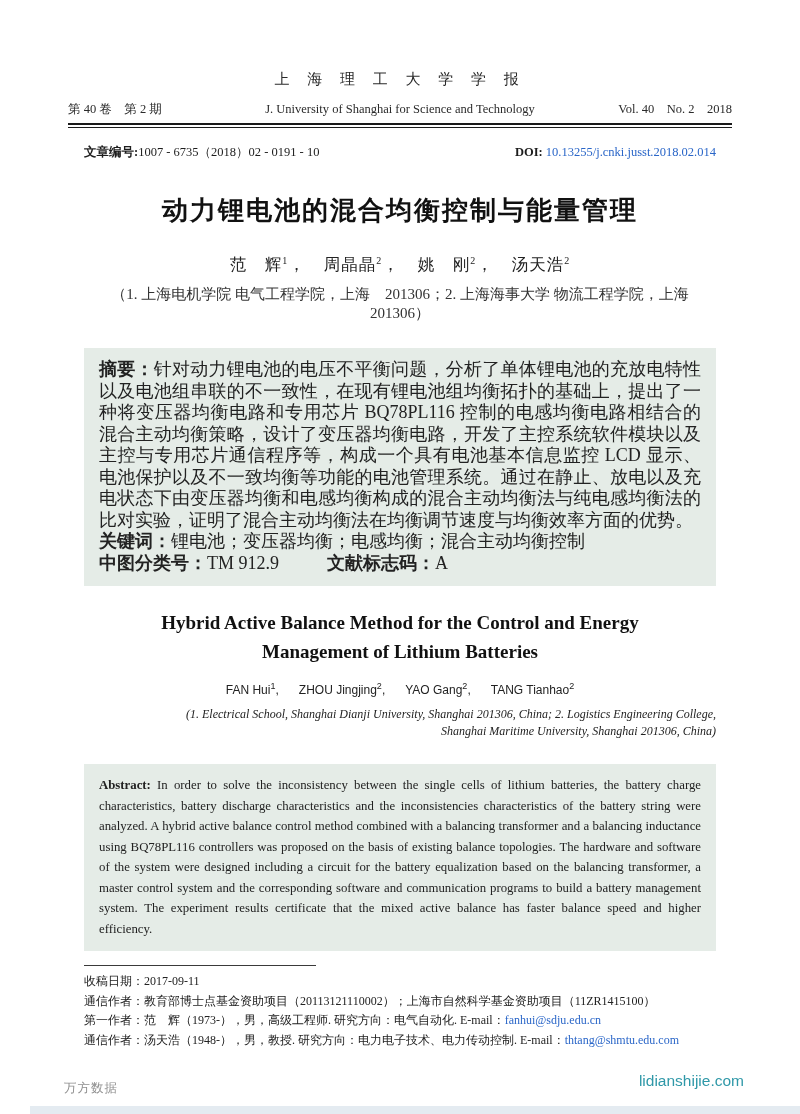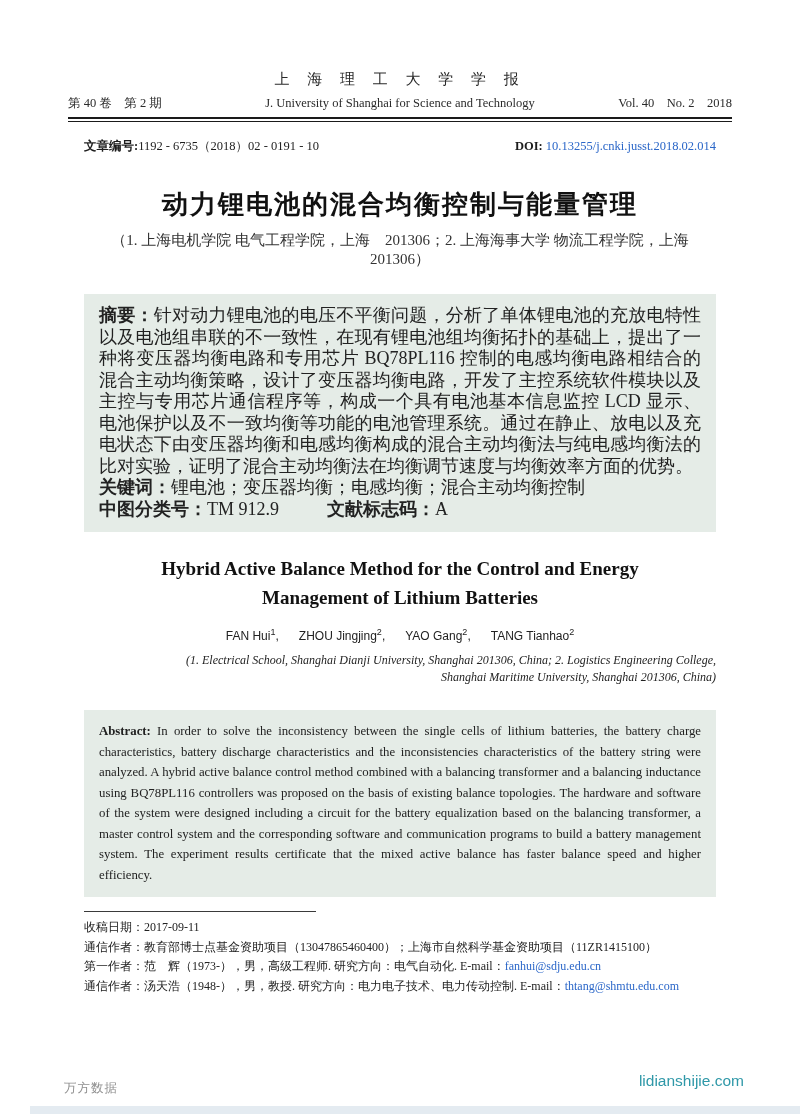--- a/index.html
+++ b/index.html
@@ -11,21 +11,21 @@
   .page{position:relative;width:800px;height:1114px;}
   .content{padding:70px 84px 0 84px;}
 
   
   .journal-cn{
     text-align:center;font-size:15px;letter-spacing:7px;
     color:#2a2a2a;font-weight:500;margin-bottom:3px;
   }
   .header-row{
     display:flex;align-items:baseline;font-size:12.5px;color:#2a2a2a;
-    margin:6px -16px 5px -16px;
+    margin:12px -16px 5px -16px;
   }
   .header-row .h-left{width:160px;white-space:nowrap;}
   .header-row .h-center{flex:1;text-align:center;}
   .header-row .h-right{width:160px;text-align:right;white-space:nowrap;}
   .double-rule{
     margin:0 -16px;height:2px;
     border-top:2.5px solid #1a1a1a;border-bottom:1.5px solid #1a1a1a;
   }
   .meta-row{
     display:flex;justify-content:space-between;align-items:baseline;
@@ -110,26 +110,29 @@
 
     <div class="journal-cn">上 海 理 工 大 学 学 报</div>
     <div class="header-row">
       <span class="h-left">第 40 卷　第 2 期</span>
       <span class="h-center">J. University of Shanghai for Science and Technology</span>
       <span class="h-right">Vol. 40　No. 2　2018</span>
     </div>
     <div class="double-rule"></div>
 
     <div class="meta-row">
-      <span><b>文章编号:</b><span>1192 - 6735（2018）02 - 0191 - 10</span></span>
+      <span><b>文章编号:</b><span>1007 - 6735（2018）02 - 0191 - 10</span></span>
       <span><b>DOI:</b> <a class="link-blue">10.13255/j.cnki.jusst.2018.02.014</a></span>
     </div>
 
     <h1 class="title-cn">动力锂电池的混合均衡控制与能量管理</h1>
 
+    <div class="authors-cn">
+      <span class="author"><span>范　辉</span><sup>1</sup><span>，</span></span><span class="author"><span>周晶晶</span><sup>2</sup><span>，</span></span><span class="author"><span>姚　刚</span><sup>2</sup><span>，</span></span><span class="author"><span>汤天浩</span><sup>2</sup></span>
+    </div>
     <div class="affil-cn">（1. 上海电机学院 电气工程学院，上海　201306；2. 上海海事大学 物流工程学院，上海 201306）</div>
 
     <section class="box">
       <p class="just"><b>摘要：</b><span>针对动力锂电池的电压不平衡问题，分析了单体锂电池的充放电特性以及电池组串联的不一致性，在现有锂电池组均衡拓扑的基础上，提出了一种将变压器均衡电路和专用芯片 BQ78PL116 控制的电感均衡电路相结合的混合主动均衡策略，设计了变压器均衡电路，开发了主控系统软件模块以及主控与专用芯片通信程序等，构成一个具有电池基本信息监控 LCD 显示、电池保护以及不一致均衡等功能的电池管理系统。通过在静止、放电以及充电状态下由变压器均衡和电感均衡构成的混合主动均衡法与纯电感均衡法的比对实验，证明了混合主动均衡法在均衡调节速度与均衡效率方面的优势。</span></p>
       <p class="kw-line"><b>关键词：</b><span>锂电池；变压器均衡；电感均衡；混合主动均衡控制</span></p>
       <p class="clc-line"><b>中图分类号：</b><span>TM 912.9</span><span class="clc-gap"></span><b>文献标志码：</b><span>A</span></p>
     </section>
 
     <h2 class="title-en"><span>Hybrid Active Balance Method for the Control and Energy</span><br><span>Management of Lithium Batteries</span></h2>
 
@@ -141,21 +144,21 @@
       <div>Shanghai Maritime University, Shanghai 201306, China)</div>
     </div>
 
     <section class="box en">
       <p class="just"><b>Abstract:</b> <span>In order to solve the inconsistency between the single cells of lithium batteries, the battery charge characteristics, battery discharge characteristics and the inconsistencies characteristics of the battery string were analyzed. A hybrid active balance control method combined with a balancing transformer and a balancing inductance using BQ78PL116 controllers was proposed on the basis of existing balance topologies. The hardware and software of the system were designed including a circuit for the battery equalization based on the balancing transformer, a master control system and the corresponding software and communication programs to build a battery management system. The experiment results certificate that the mixed active balance has faster balance speed and higher efficiency.</span></p>
     </section>
 
     <div class="foot-rule"></div>
     <div class="footnotes">
       <div class="fl"><b>收稿日期：</b><span>2017-09-11</span><a class="link-blue"></a></div>
-      <div class="fl"><b>通信作者：</b><span>教育部博士点基金资助项目（13047865460400）；上海市自然科学基金资助项目（11ZR1415100）</span><a class="link-blue"></a></div>
+      <div class="fl"><b>通信作者：</b><span>教育部博士点基金资助项目（20113121110002）；上海市自然科学基金资助项目（11ZR1415100）</span><a class="link-blue"></a></div>
       <div class="fl"><b>第一作者：</b><span>范　辉（1973-），男，高级工程师. 研究方向：电气自动化. E-mail：</span><a class="link-blue">fanhui@sdju.edu.cn</a></div>
       <div class="fl"><b>通信作者：</b><span>汤天浩（1948-），男，教授. 研究方向：电力电子技术、电力传动控制. E-mail：</span><a class="link-blue">thtang@shmtu.edu.com</a></div>
     </div>
   </div>
 
   <span class="watermark">万方数据</span>
   <a class="site-link">lidianshijie.com</a>
   <div class="bottom-strip"></div>
 </div>
 

